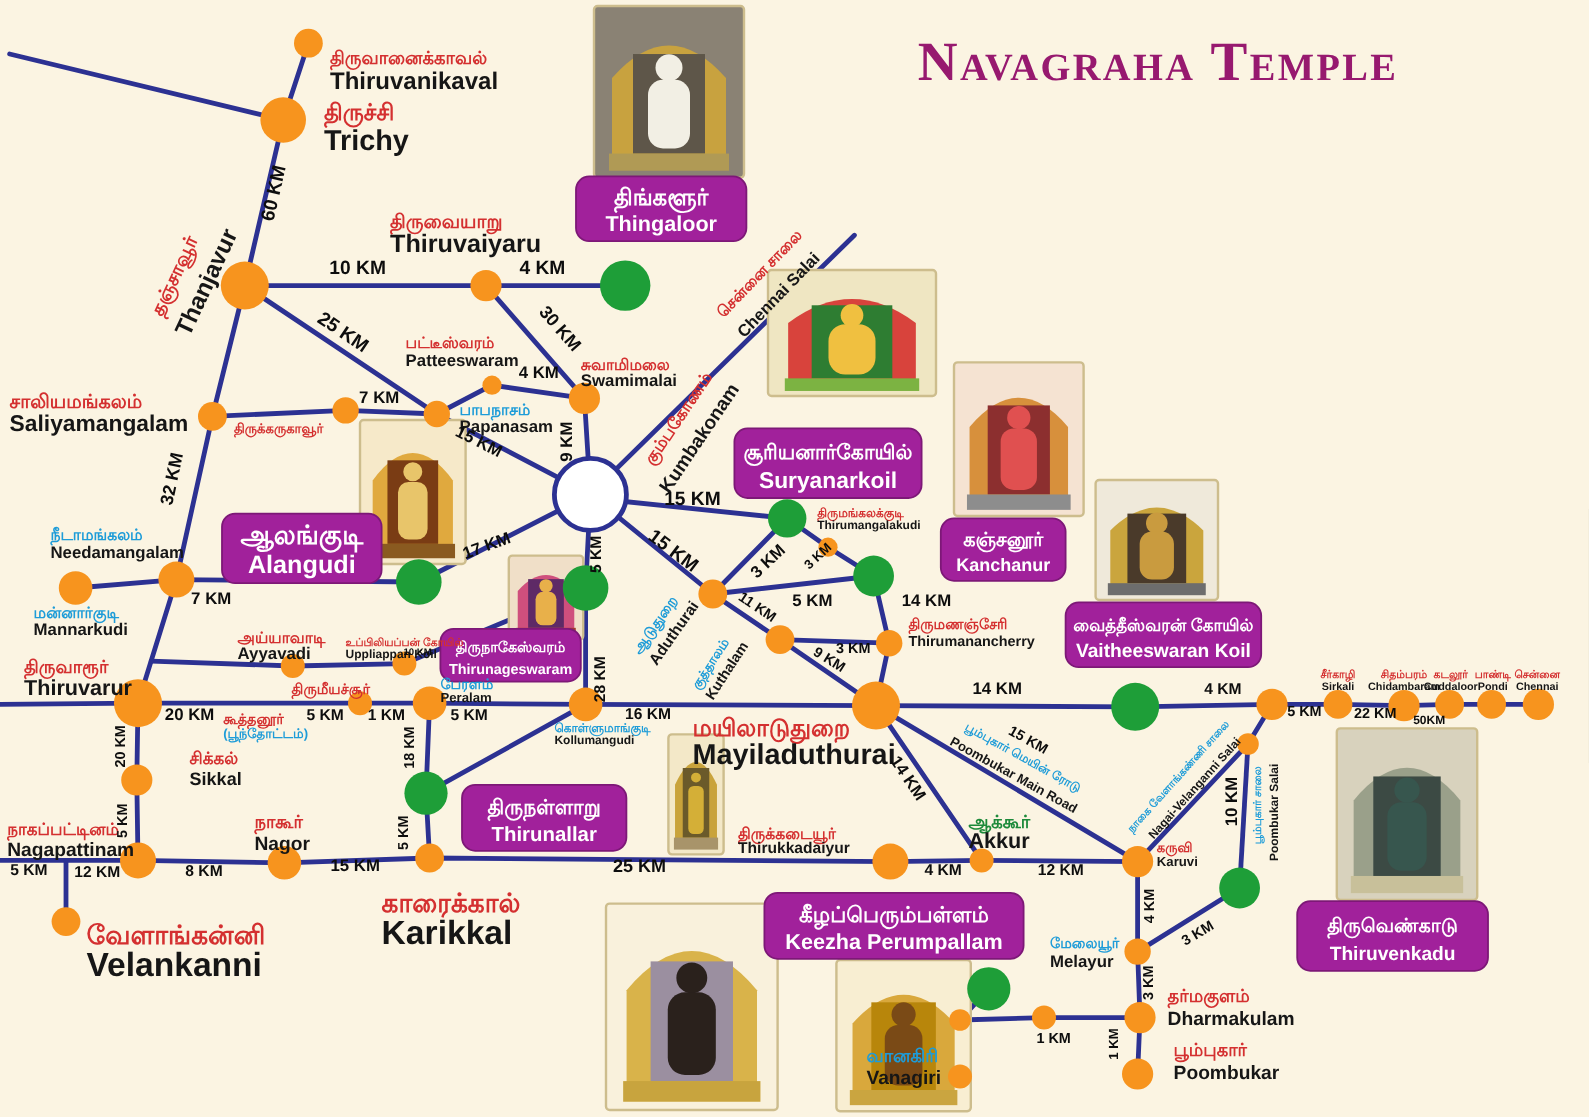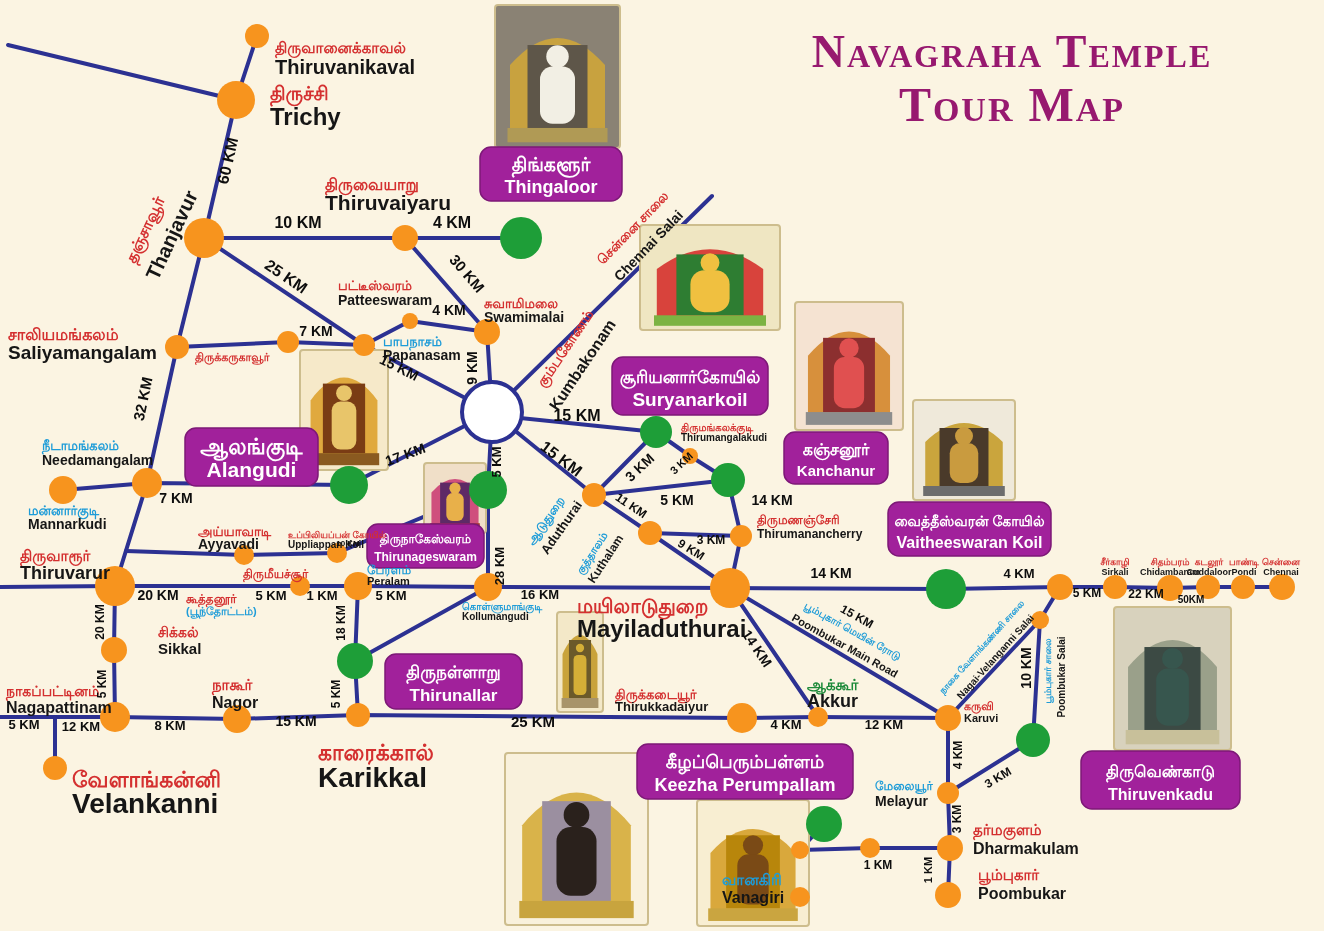--- a/index.html
+++ b/index.html
@@ -1,19 +1,19 @@
 <!DOCTYPE html>
 <html><head>
 <meta charset="utf-8">
 <style>
   html,body{margin:0;padding:0;background:#e8e2d2;}
   #stage{position:relative;width:1324px;height:931px;background:#fbf4e2;overflow:hidden;
          font-family:"Liberation Sans",sans-serif;}
   #map-svg{position:absolute;left:0;top:0;}
-  .map-title{position:absolute;left:707px;top:26px;width:610px;text-align:center;
+  .map-title{position:absolute;left:660px;top:26px;width:610px;text-align:center;
     font-family:"Liberation Serif",serif;font-weight:bold;font-variant:small-caps;
     color:#97196f;line-height:1.12;letter-spacing:2px;}
   .map-title .l1{font-size:46px;}
   .map-title .l2{font-size:48px;}
 </style>
 </head>
 <body>
 
 <div id="stage">
   <svg id="map-svg" width="1324" height="931" viewBox="0 0 1324 931">
@@ -373,15 +373,14 @@
       <text x="81" y="731" text-anchor="middle" fill="#0d0d0d" font-size="13" font-weight="bold">12 KM</text>
       <text x="170" y="730" text-anchor="middle" fill="#0d0d0d" font-size="13" font-weight="bold">8 KM</text>
       <text x="296" y="726" text-anchor="middle" fill="#0d0d0d" font-size="14" font-weight="bold">15 KM</text>
       <text x="533" y="727" text-anchor="middle" fill="#0d0d0d" font-size="15" font-weight="bold">25 KM</text>
       <text x="786" y="729" text-anchor="middle" fill="#0d0d0d" font-size="13" font-weight="bold">4 KM</text>
       <text x="884" y="729" text-anchor="middle" fill="#0d0d0d" font-size="13" font-weight="bold">12 KM</text>
       <text x="348" y="546" text-anchor="middle" fill="#0d0d0d" font-size="8" font-weight="bold">10 KM</text>
     </svg>
   <div class="map-title">
     <div class="l1">Navagraha Temple</div>
-    <div class="l2">Tour Map</div>
   </div>
 </div>
 
 </body></html>

